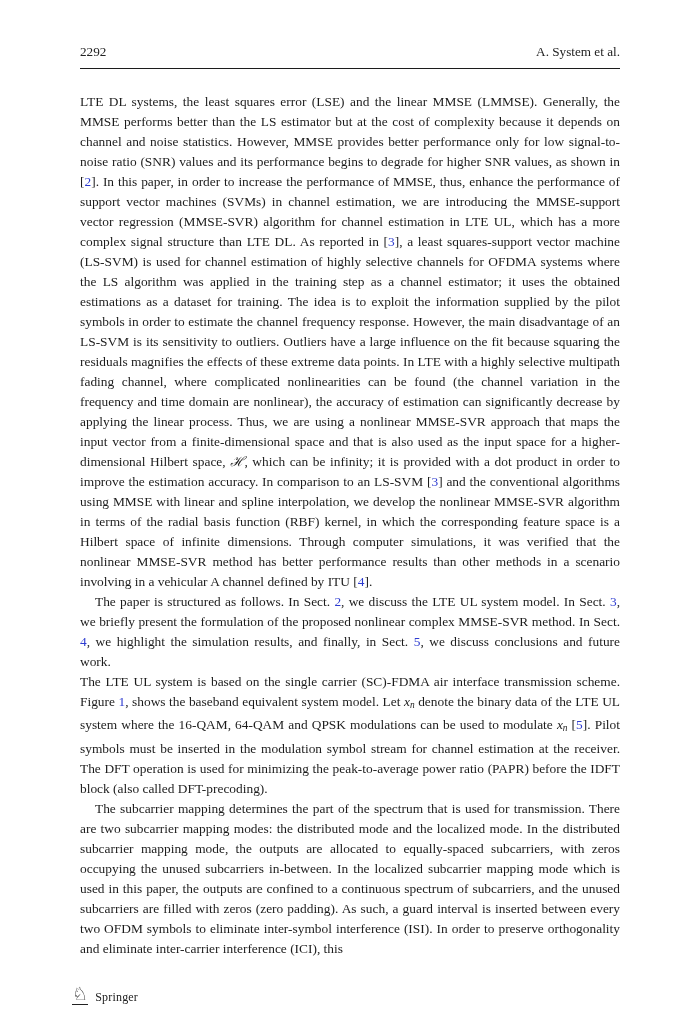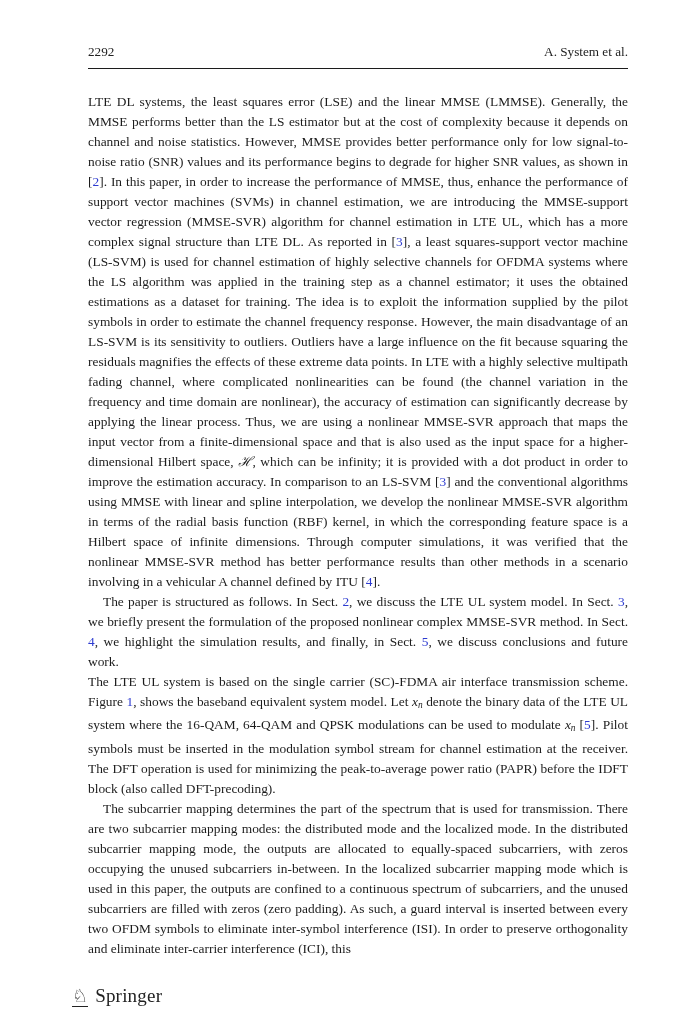--- a/index.html
+++ b/index.html
@@ -6,21 +6,21 @@
   .page {
     position:relative;
     width:683px; height:1036px;
     background:#ffffff;
     font-family:"Liberation Serif", serif;
     color:#1c1c1c;
     overflow:hidden;
   }
   .margins {
     position:absolute;
-    left:88px; width:540px; top:44px;
+    left:80px; width:540px; top:44px;
   }
   .pg-header {
     display:flex;
     justify-content:space-between;
     align-items:baseline;
     font-size:13.2px;
     color:#222222;
     padding-bottom:8px;
     border-bottom:1.4px solid #1c1c1c;
   }
@@ -57,21 +57,21 @@
     gap:7px;
     color:#222222;
   }
   .knight {
     font-size:18px;
     line-height:1;
     border-bottom:1.6px solid #222222;
     padding-bottom:1px;
     display:inline-block;
   }
-  .springer-text { font-size:19px; letter-spacing:0.2px;text-align:center; }
+  .springer-text { font-size:12px; letter-spacing:0.2px;text-align:center; }
 </style>
 </head>
 <body>
 
 <div class="page">
   <div class="margins">
 
     <div class="pg-header">
       <span>2292</span>
       <span>A. System et al.</span>

